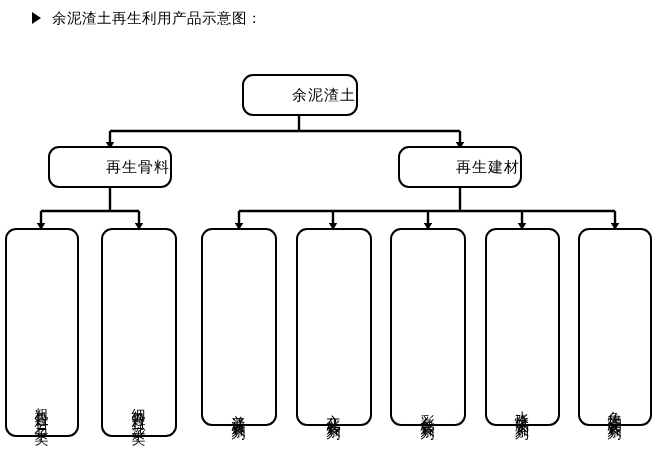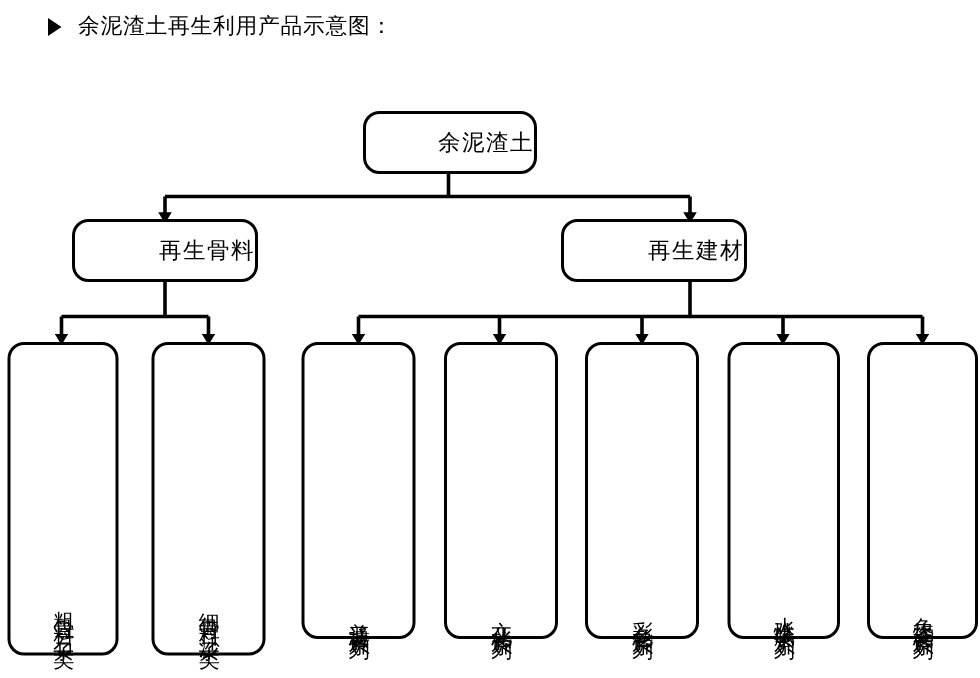--- a/index.html
+++ b/index.html
@@ -106,21 +106,21 @@
     </g>
   </svg>
 
   <div class="node horiz" style="left:242px;top:74px;width:116px;height:42px;">
     <span class="txt">余泥渣土</span>
   </div>
 
   <div class="node horiz" style="left:48px;top:146px;width:124px;height:42px;">
     <span class="txt">再生骨料</span>
   </div>
-  <div class="node horiz" style="left:374px;top:146px;width:124px;height:42px;">
+  <div class="node horiz" style="left:398px;top:146px;width:124px;height:42px;">
     <span class="txt">再生建材</span>
   </div>
 
   <div class="node vert narrow" style="left:5px;top:228px;width:74px;height:209px;">
     <span class="txt">粗骨料（石子类）</span>
   </div>
   <div class="node vert narrow" style="left:101px;top:228px;width:76px;height:209px;">
     <span class="txt">细骨料（沙子类）</span>
   </div>
 

